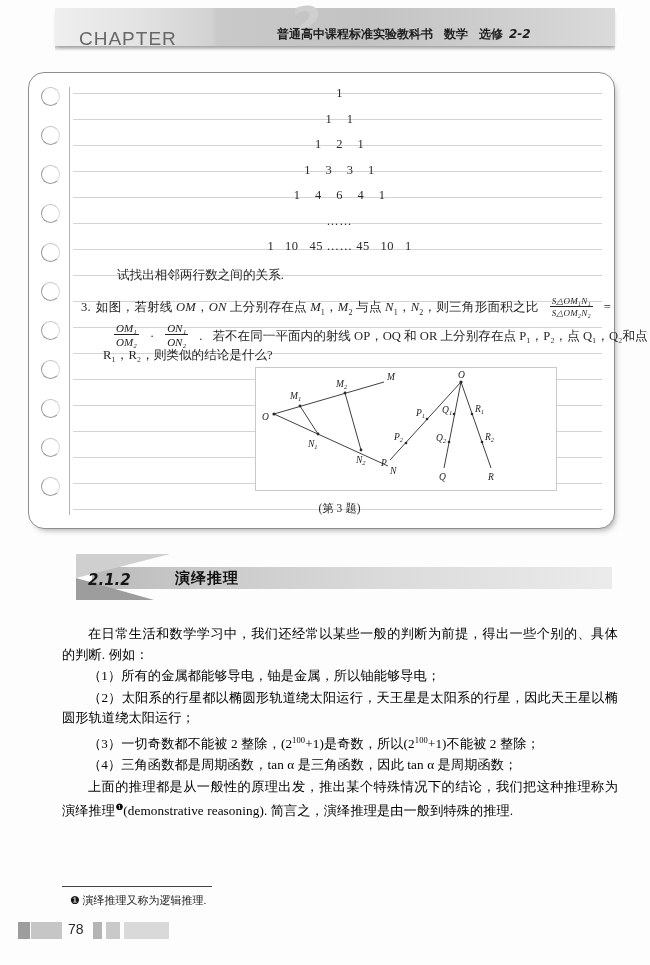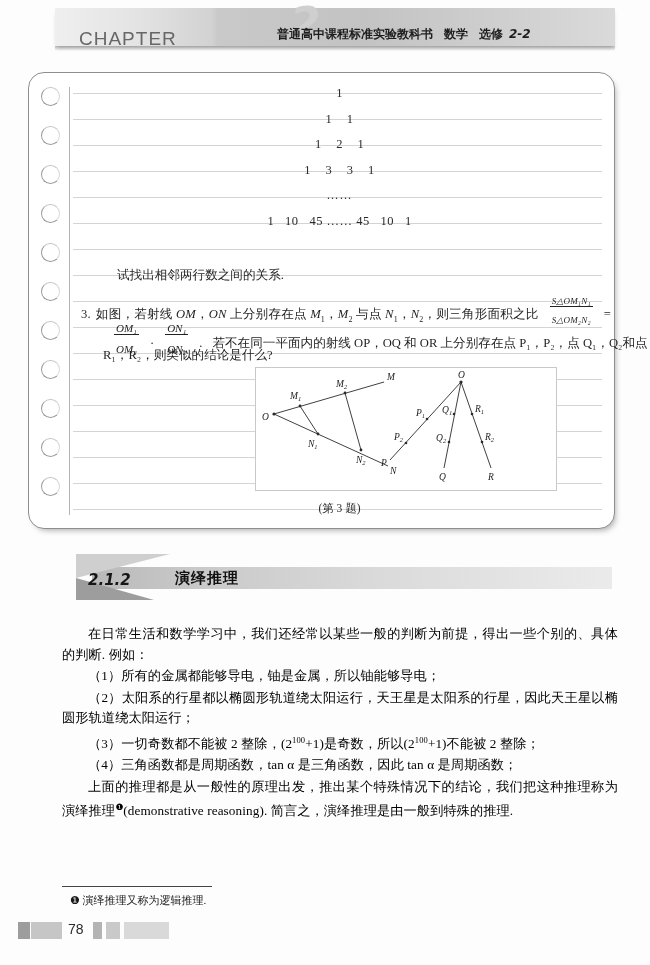--- a/index.html
+++ b/index.html
@@ -169,21 +169,21 @@
     display: inline-block;
     vertical-align: middle;
     text-align: center;
     font-size: 11px;
     line-height: 1.12;
     margin: 0 11px;
     position: relative;
     top: -1px;
   }
   .frac .num { display: block; padding: 0 2px; }
-  .frac .den { display: block; border-top: 1px solid #222; padding: 8px 2px; }
+  .frac .den { display: block; border-top: 1px solid #222; padding: 1px 2px; }
   .frac.small { font-size: 9px; }
   .frac.small .num, .frac.small .den { white-space: nowrap; }
 
   
   .figure-box {
     position: absolute;
     left: 182px;
     top: 294px;
     width: 300px;
     height: 122px;
@@ -360,20 +360,21 @@
     <div class="rule" style="top:436px"></div>
   </div>
 
   <div class="nb-content">
 
     <div class="triangle">
       <div class="tri-row">1</div>
       <div class="tri-row">1    1</div>
       <div class="tri-row">1    2    1</div>
       <div class="tri-row">1    3    3    1</div>
+      <div class="tri-row">1    4    6    4    1</div>
       <div class="tri-row dots">……</div>
       <div class="tri-row">1   10   45 …… 45   10   1</div>
     </div>
 
     <div class="nb-text" style="left:44px; top:196px;">试找出相邻两行数之间的关系.</div>
 
     <div class="nb-text q-line" style="left:8px; top:224px;">
       <span>3.</span><span style="display:inline-block;width:5px"></span><span>如图，若射线 </span><span class="mi">OM</span><span>，</span><span class="mi">ON</span><span> 上分别存在点 </span><span class="mi">M</span><span class="sub">1</span><span>，</span><span class="mi">M</span><span class="sub">2</span><span> 与点 </span><span class="mi">N</span><span class="sub">1</span><span>，</span><span class="mi">N</span><span class="sub">2</span><span>，则三角形面积之比</span><span class="frac small"><span class="num mi">S△OM₁N₁</span><span class="den mi">S△OM₂N₂</span></span><span>=</span>
     </div>
 

